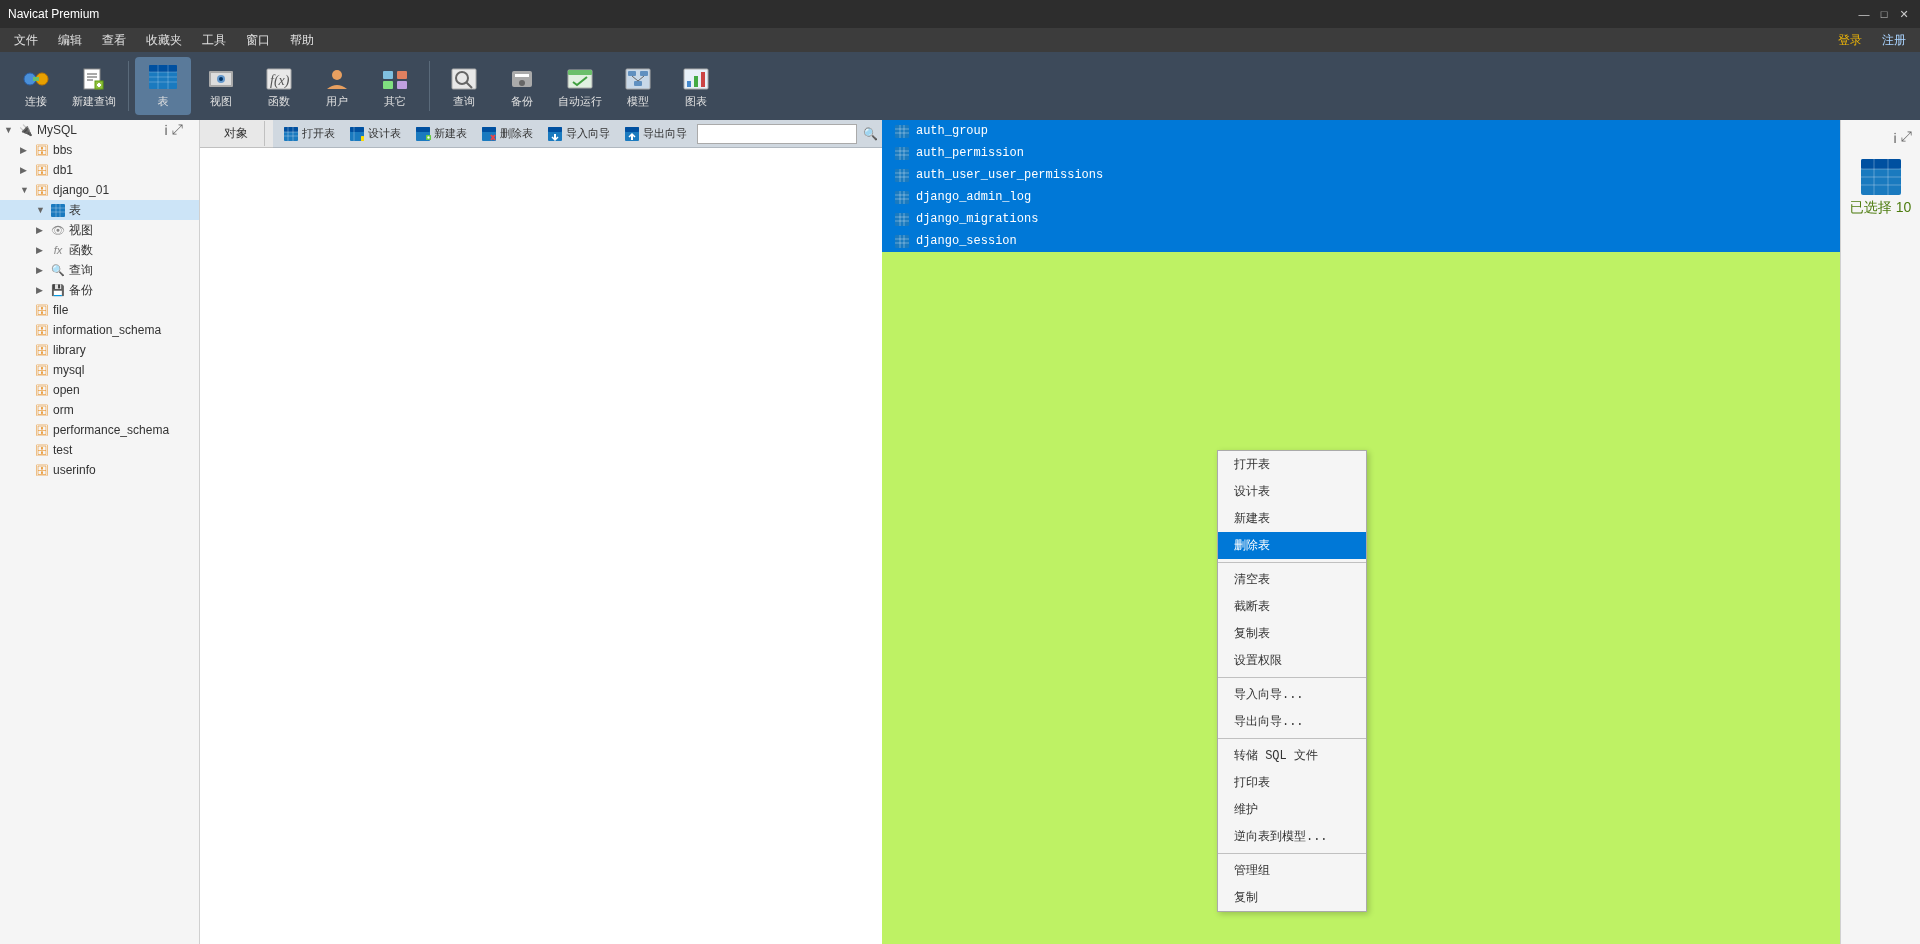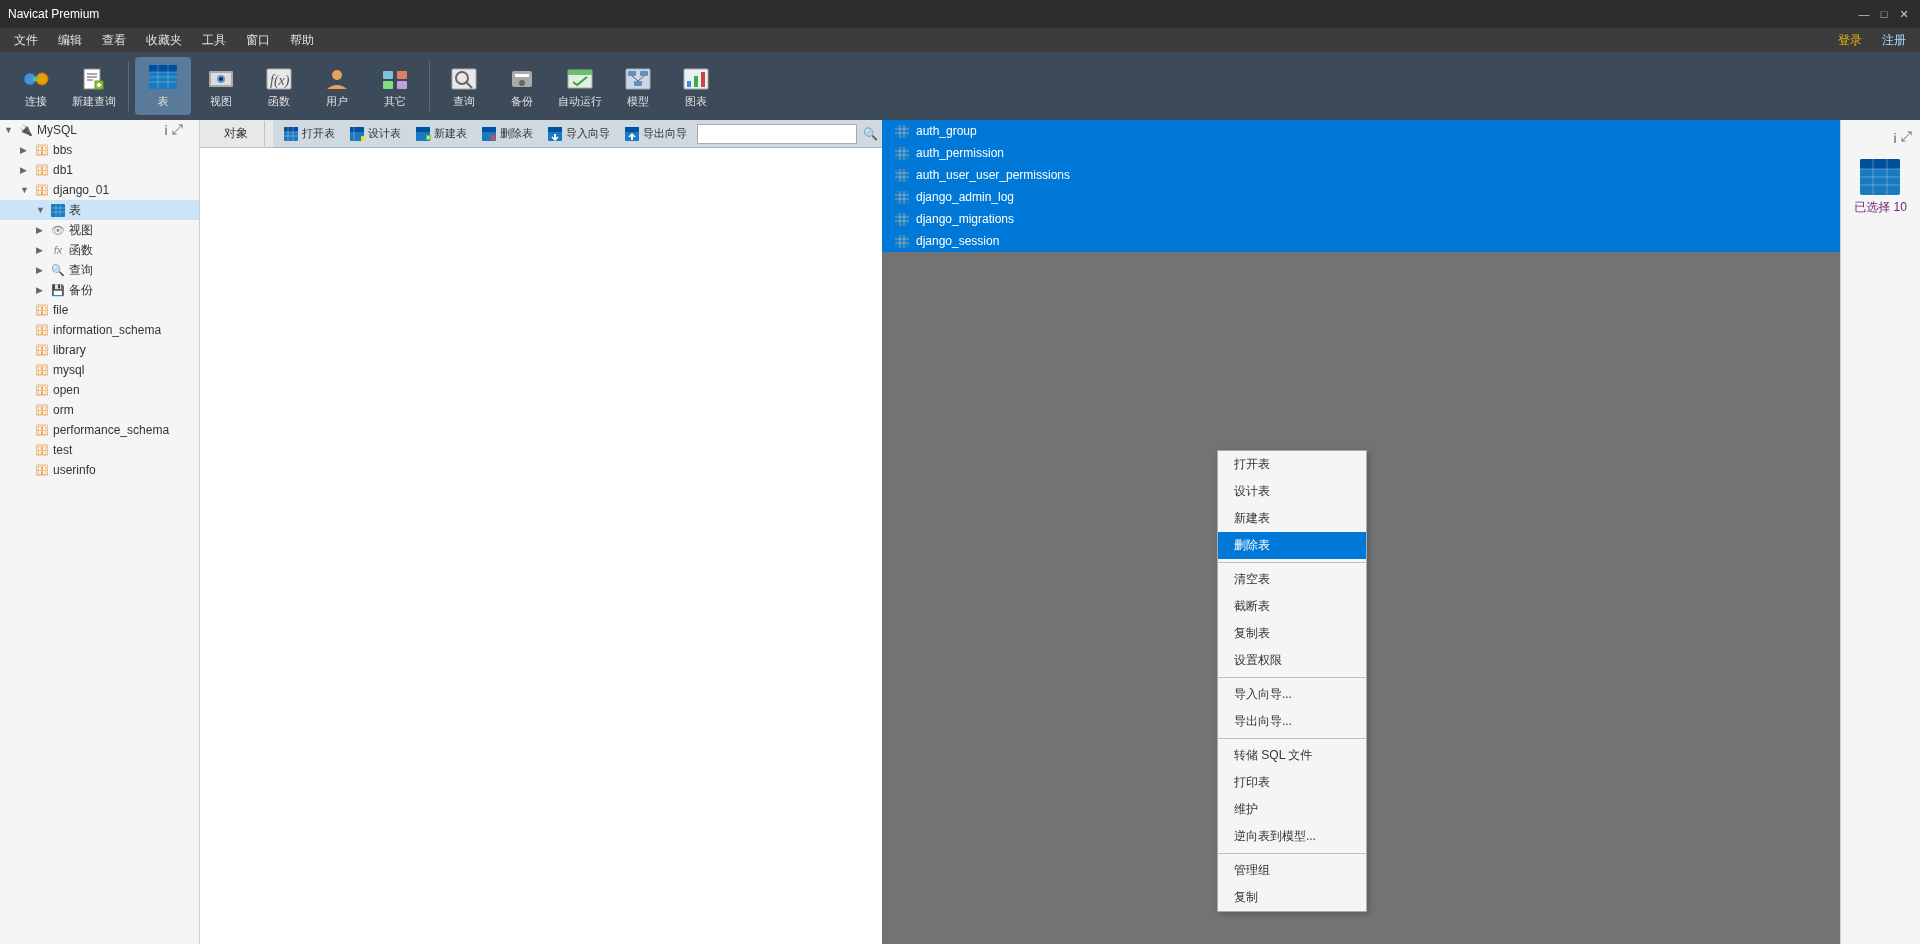--- a/index.html
+++ b/index.html
@@ -175,23 +175,24 @@
       width: 16px;
       height: 16px;
       display: flex;
       align-items: center;
       justify-content: center;
     }
 
     
     #table-list-area {
       flex: 1;
-      background: #737373;
+      background: #bef264;
       position: relative;
       overflow-y: auto;
+      font-family: Liberation Mono, monospace;
     }
     .table-list-item {
       display: flex;
       align-items: center;
       padding: 3px 12px;
       height: 22px;
       cursor: pointer;
       font-size: 12px;
       color: #333;
     }
@@ -232,22 +233,22 @@
     .right-panel-icon {
       width: 40px;
       height: 36px;
       display: flex;
       align-items: center;
       justify-content: center;
     }
 
     
     .selected-count {
-      font-size: 12px;
-      color: #701a75;
+      font-size: 14px;
+      color: #4d7c0f;
     }
 
     
     #context-menu {
       position: absolute;
       left: 335px;
       top: 330px;
       width: 150px;
       background: #f5f5f5;
       border: 1px solid #aaa;

